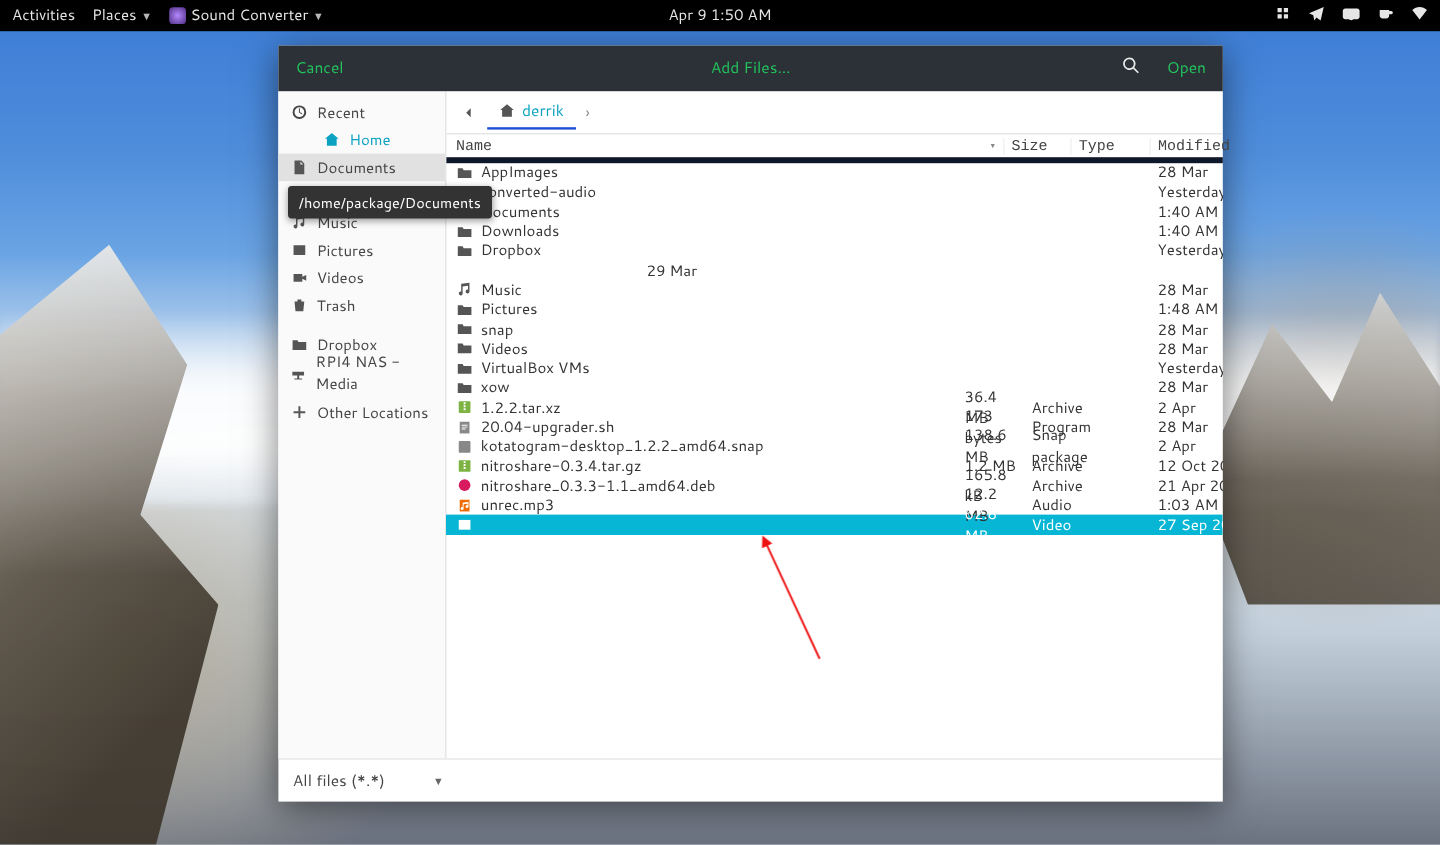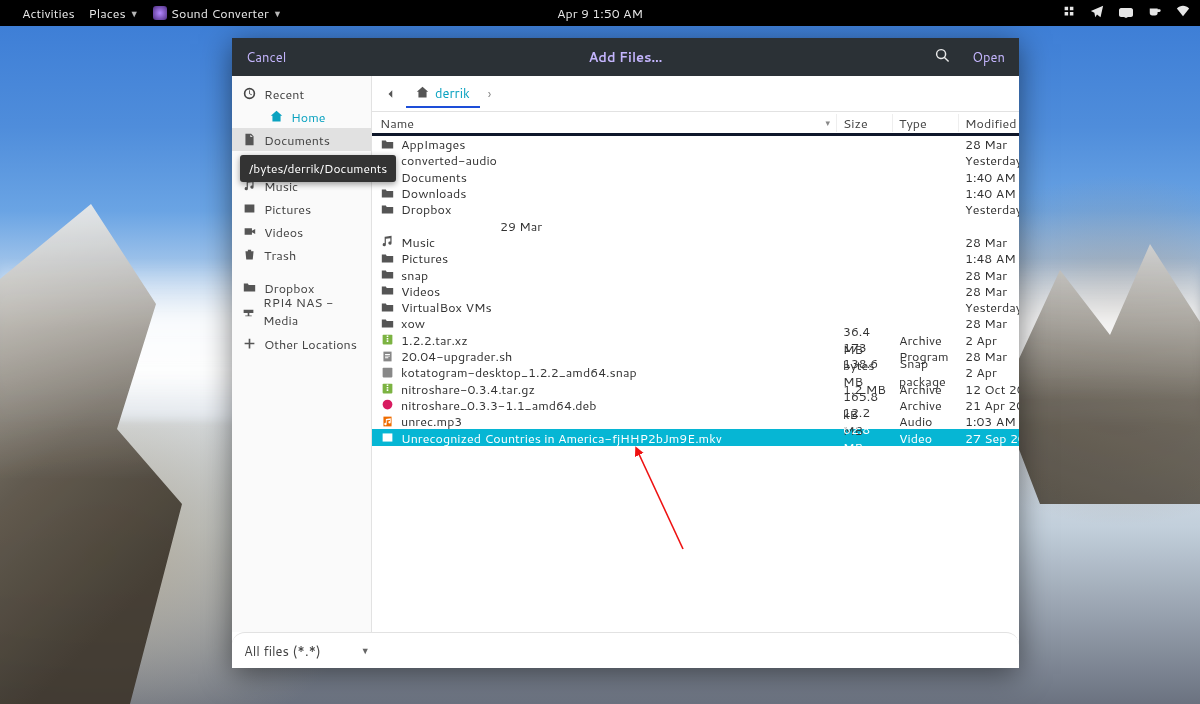--- a/index.html
+++ b/index.html
@@ -42,41 +42,41 @@
     background: linear-gradient(180deg, rgba(255,255,255,0.7), transparent 60%);
   }
 
   
   .topbar {
     position: absolute; top:0; left:0; right:0; height:26px;
     background:#000; color:#e6e6e6;
     display:flex; align-items:center; padding:0 10px; font-size:12.5px;
     z-index:10;
   }
-  .topbar .left { display:flex; align-items:center; gap:14px;margin-left:12px; }
+  .topbar .left { display:flex; align-items:center; gap:14px; }
   .topbar .item { display:flex; align-items:center; gap:4px; cursor:default; }
   .topbar .center { position:absolute; left:50%; transform:translateX(-50%); }
   .topbar .right { margin-left:auto; display:flex; align-items:center; gap:14px; }
   .topbar .caret { font-size:9px; opacity:0.8; }
   .topbar .app-icon { width:14px; height:14px; border-radius:3px; background:radial-gradient(circle,#b488ff,#4d2d80); display:inline-block;}
   .topbar svg { fill:#e6e6e6; }
 
   
   .dialog {
     position:absolute; left:232px; top:38px; width:787px; height:630px;
     background:#fff; box-shadow: 0 6px 28px rgba(0,0,0,0.5);
     display:flex; flex-direction:column;
     z-index:5;
   }
   .dialog-header {
-    height:38px; background:#2b3136; color:#c4b5fd;
+    height:38px; background:#2b3136; color:#22c55e;
     display:flex; align-items:center; justify-content:center; position:relative;
     font-size:13px; flex:none;
   }
-  .dialog-header .title { font-weight:700; }
+  .dialog-header .title { font-weight:400; }
   .dialog-header .left-btn { position:absolute; left:14px; cursor:default; }
   .dialog-header .right-group { position:absolute; right:14px; display:flex; align-items:center; gap:22px; }
   .dialog-header .search-icon svg { fill:#e9e9e9; }
   .dialog-body { flex:1; display:flex; min-height:0;justify-content:space-between; }
 
   
   .sidebar {
     width:140px; background:#fafafa; border-right:1px solid #e2e2e2;
     padding-top:6px; overflow:hidden;
   }
@@ -106,47 +106,47 @@
     border-radius:3px;
   }
   .crumb {
     display:flex; align-items:center; gap:6px; padding:0 10px; height:28px;
     color:#0aa2c0; border-bottom:2px solid #1d4ed8; font-size:13px;
   }
   .crumb svg { fill:#555; width:13px; height:13px; }
   .crumb-next { color:#888; padding:0 4px; }
 
   .col-headers {
-    display:flex; height:24px; border-bottom:3px solid #0f172a;
-    color:#444; font-size:12.5px; align-items:center;
+    display:flex; height:24px; border-bottom:5px solid #0f172a;
+    color:#444; font-size:12.5px; align-items:center;font-family:Liberation Mono, monospace;
   }
   .col-name { flex:1; padding-left:8px; display:flex; align-items:center; justify-content:space-between; padding-right:6px; border-right:1px solid #eee;}
   .col-size { width:56px; padding-left:6px; border-right:1px solid #eee;}
   .col-type { width:66px; padding-left:6px; border-right:1px solid #eee;}
   .col-mod  { width:60px; padding-left:6px; }
   .sort-ind { font-size:9px; color:#888; }
 
   .file-list { flex:1; overflow:auto; }
   .row {
     display:flex; align-items:center; height:16.3px; font-size:12.5px; color:#333;
     padding:0; cursor:default;
   }
   .row.selected { background:#06b6d4; color:#fff; }
   .cell-name { flex:1; display:flex; align-items:center; gap:7px; padding-left:8px; min-width:0; }
   .cell-name span { white-space:nowrap; overflow:hidden; text-overflow:ellipsis; }
   .cell-size { width:56px; padding-left:6px; }
   .cell-type { width:66px; padding-left:6px; }
-  .cell-mod  { width:60px; padding-left:6px; white-space:nowrap; }
+  .cell-mod  { width:60px; padding-left:6px; white-space:nowrap;margin-left:39px; }
   .ficon { width:14px; height:14px; flex:none; display:flex; align-items:center; justify-content:center; }
   .ficon svg { width:13px; height:13px; }
 
   
   .footer {
     height:36px; border-top:1px solid #e2e2e2; display:flex; align-items:center;
-    padding:0 12px; gap:12px; flex:none;border-radius:13px;
+    padding:0 12px; gap:12px; flex:none;
   }
   .filter {
     display:flex; align-items:center; gap:40px; color:#444; font-size:13px;
   }
   .filter .caret { font-size:9px; color:#666; }
 
   
   .arrow {
     position:absolute; left:628px; top:444px; z-index:15; pointer-events:none;
   }
@@ -557,40 +557,39 @@
             <div class="cell-mod">1:03 AM</div>
           </div>
           <div class="row selected">
             <div class="cell-name">
               <span class="ficon">
                 <svg viewBox="0 0 16 16">
                   <rect x="2" y="3" width="12" height="10" fill="#fff"></rect>
                   <path fill="#fff" d="M6 5v6l5-3z"></path>
                 </svg>
               </span>
-              <span>Unrecognized Countries in America-fjHHP2bJm9E.mkv</span>
             </div>
             <div class="cell-size">62.8 MB</div>
             <div class="cell-type">Video</div>
             <div class="cell-mod">27 Sep 2019</div>
           </div>
         </div>
 
     </div>
   </div>
 
   <div class="footer">
     <div class="filter">
       <span>All files (*.*)</span>
         <span class="caret">▼</span>
     </div>
   </div>
 </div>
 
-<div class="tooltip"><span>/bytes/derrik/Documents</span></div>
+<div class="tooltip"><span>/home/package/Documents</span></div>
 
 <svg class="arrow" width="70" height="110">
   <defs>
       <marker id="ah" markerWidth="8" markerHeight="8" refX="2" refY="3" orient="auto">
         <path d="M0,0 L6,3 L0,6 z" fill="#e11"></path>
       </marker>
     </defs>
   <line x1="55" y1="105" x2="10" y2="8" stroke="#e11" stroke-width="1.6" marker-end="url(#ah)"></line>
 </svg>
 

